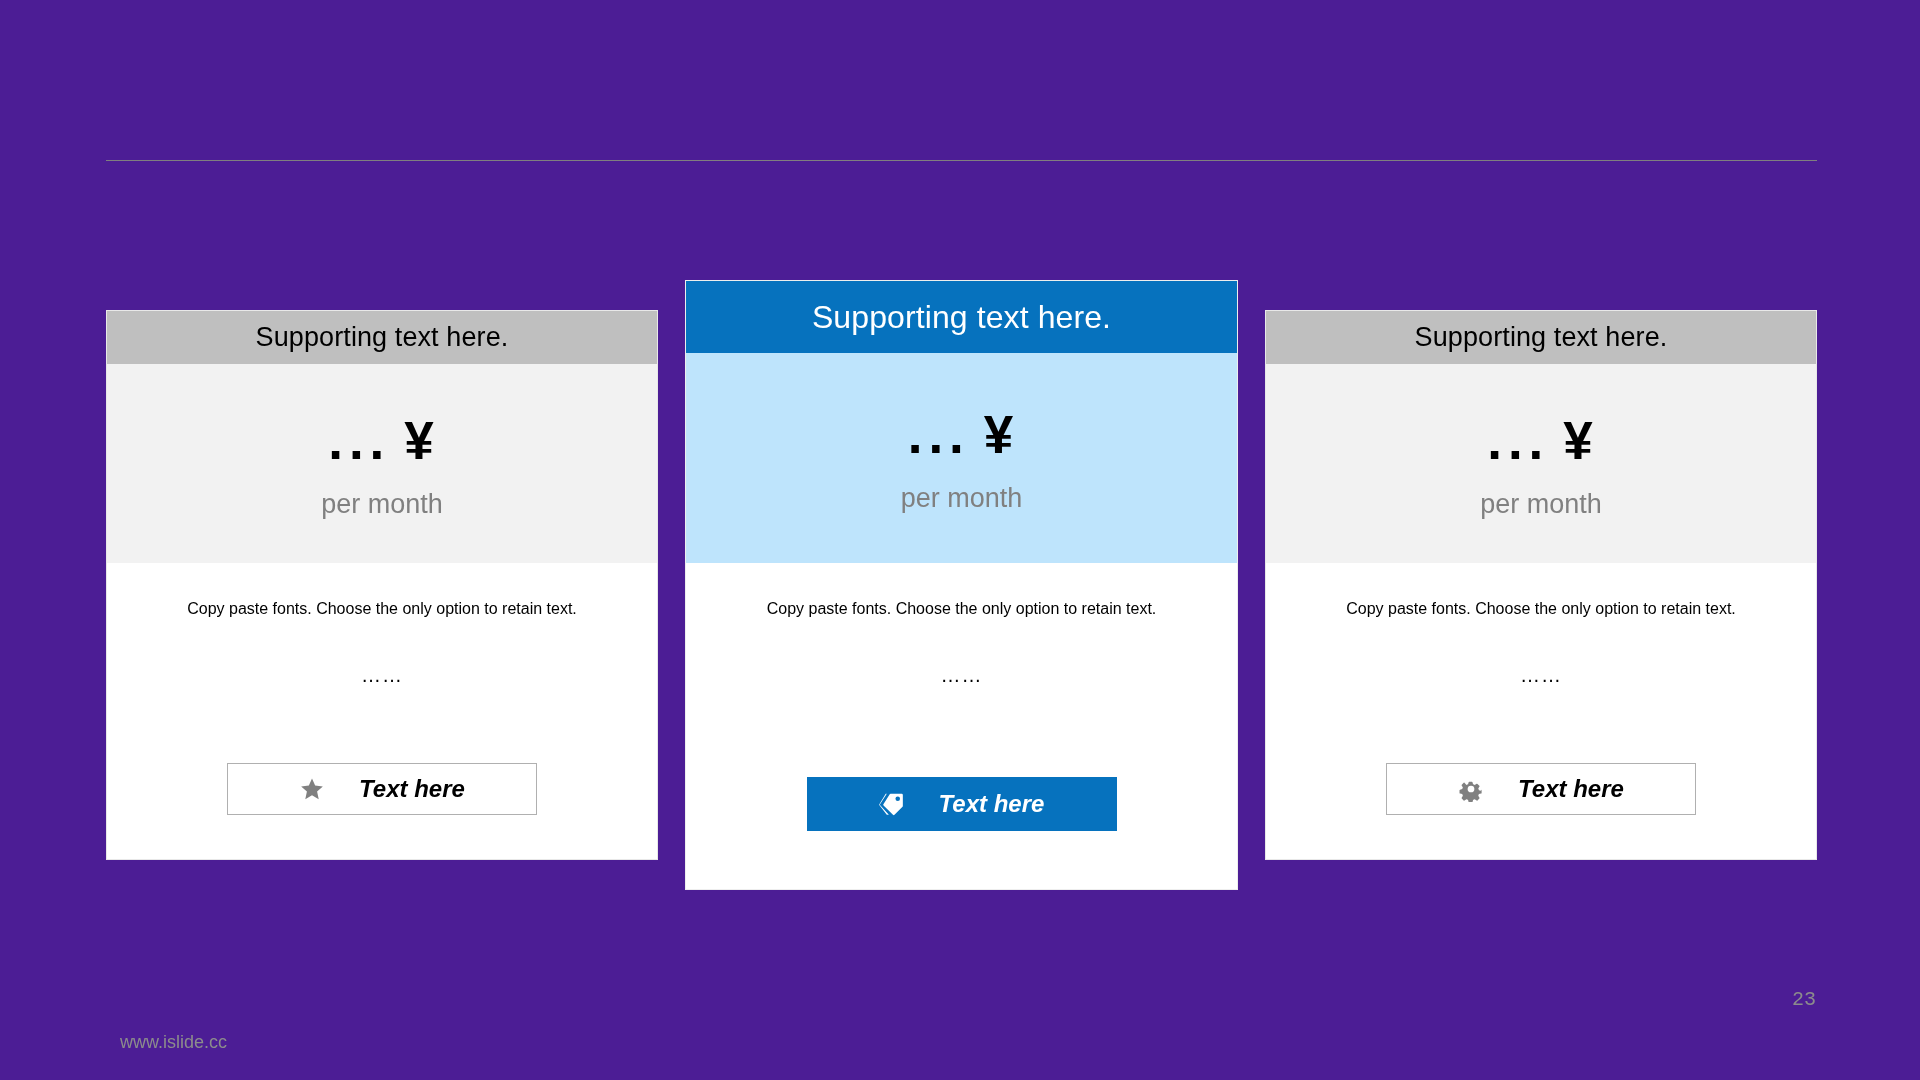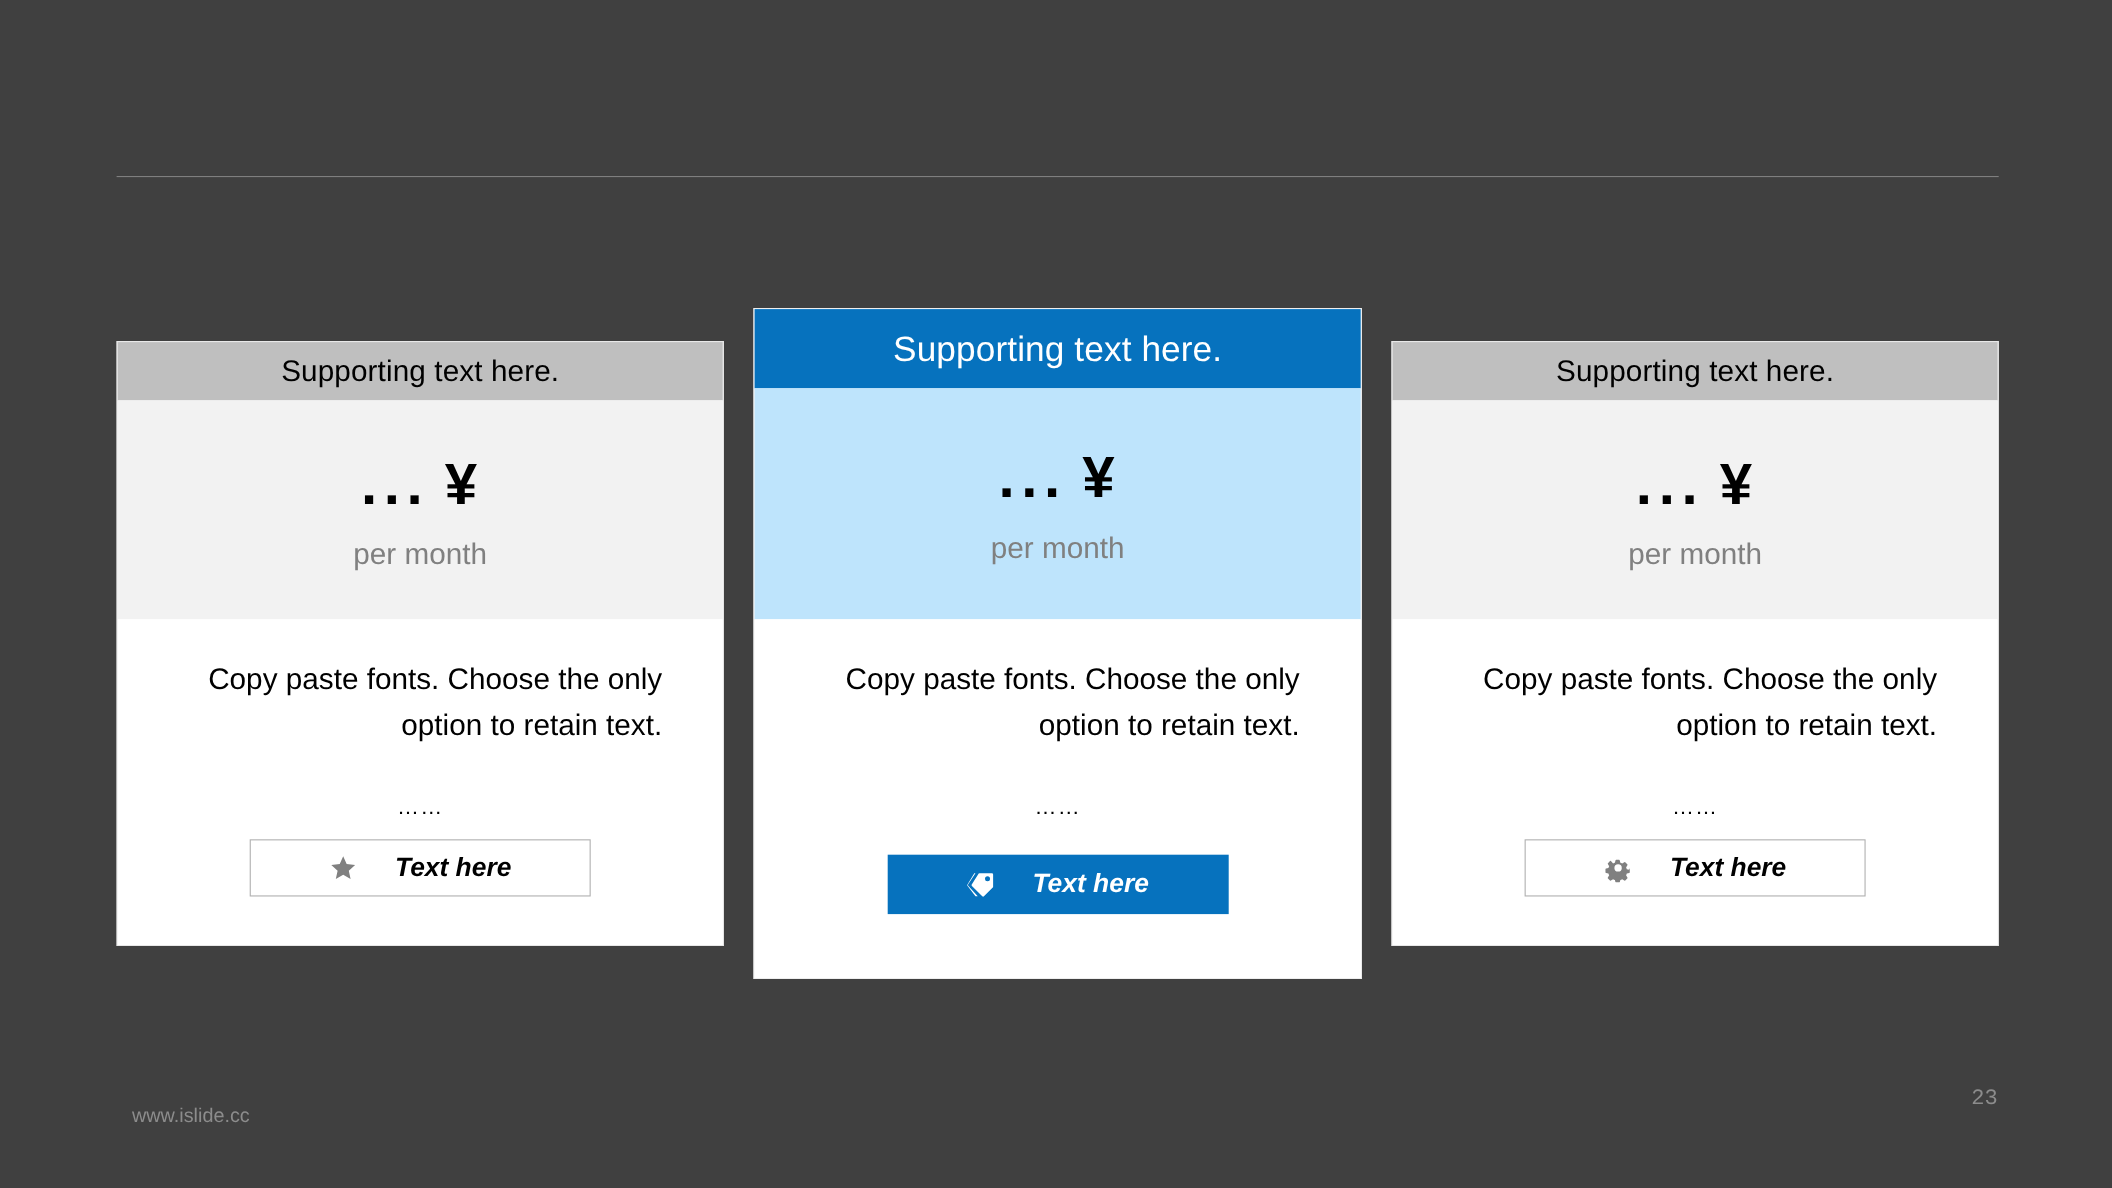--- a/index.html
+++ b/index.html
@@ -9,21 +9,21 @@
     height: 1080px;
     background: #ffffff;
     font-family: "Liberation Sans", sans-serif;
     overflow: hidden;
   }
 
   #slide {
     position: relative;
     width: 1920px;
     height: 1080px;
-    background: #404040;
+    background: #4c1d95;
   }
 
   
   .title-zone {
     position: absolute;
     left: 106px;
     top: 30px;
     width: 1710px;
     height: 125px;
   }
@@ -123,21 +123,21 @@
   
   .card-body {
     flex: 1;
     background: #ffffff;
     display: flex;
     flex-direction: column;
     align-items: center;
     padding: 34px 38px 0 38px;
   }
   .body-text {
-    font-size: 27px;
+    font-size: 16px;
     color: #000000;
     text-align: right;
     line-height: 1.55;
     max-width: 440px;
   }
   .body-ellipsis {
     margin-top: 42px;
     font-size: 20px;
     color: #000000;
     letter-spacing: 1px;
@@ -186,21 +186,21 @@
     align-items: center;
     justify-content: center;
     flex: none;
   }
   .cta-icon svg { display: block; }
 
   
   .footer-url {
     position: absolute;
     left: 120px;
-    top: 1004px;
+    top: 1032px;
     font-size: 18px;
     color: #8c8c8c;
   }
   .page-number {
     position: absolute;
     right: 104px;
     top: 988px;
     font-size: 20px;
     color: #8c8c8c;
     font-family: Liberation Mono, monospace;

